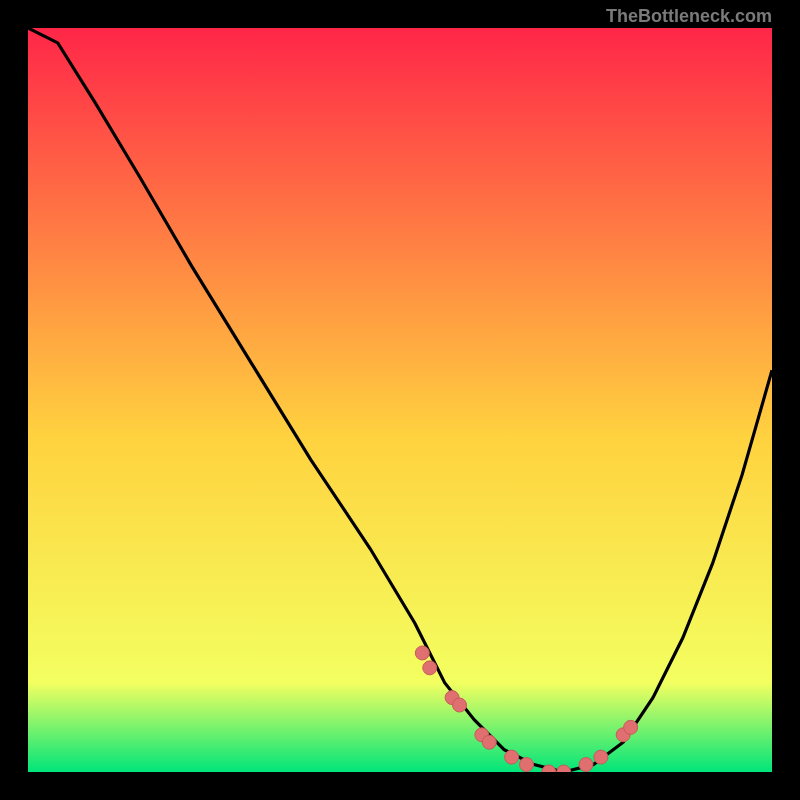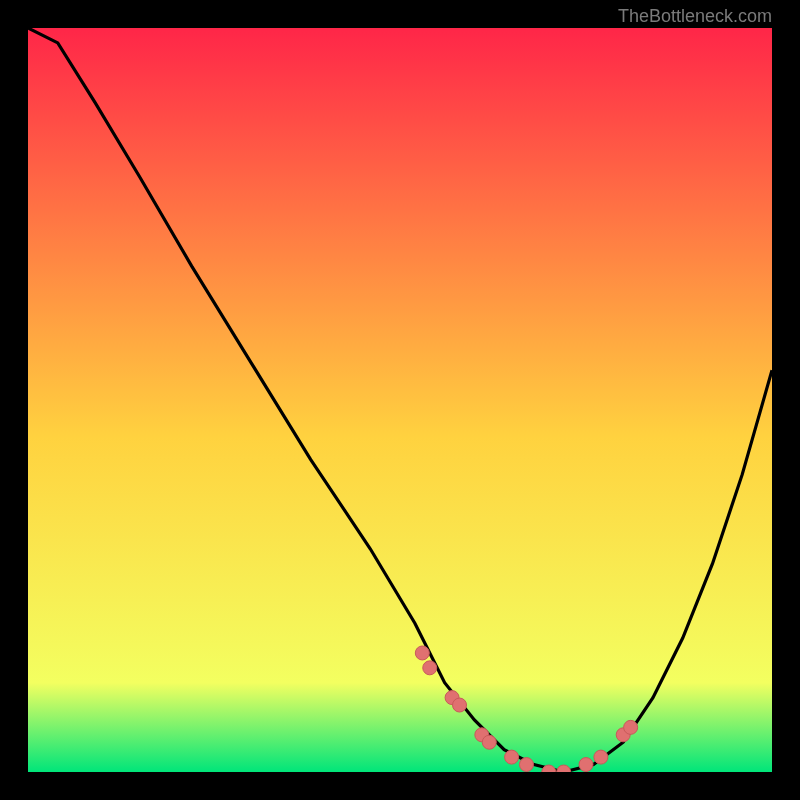--- a/index.html
+++ b/index.html
@@ -1,17 +1,17 @@
 <!DOCTYPE html>
 <html><head>
 <meta charset="utf-8">
 <style>
   body{margin:0;background:#000;width:800px;height:800px;overflow:hidden;position:relative}
   .plot{position:absolute;left:28px;top:28px;width:744px;height:744px}
-  .attribution{position:absolute;right:28px;top:6px;color:#7a7a7a;font-family:Arial,Helvetica,sans-serif;font-size:18px;font-weight:400}
+  .attribution{position:absolute;right:28px;top:6px;color:#7a7a7a;font-family:Arial,Helvetica,sans-serif;font-size:18px;font-weight:700}
 </style>
 </head>
 <body>
 
 <div class="attribution">TheBottleneck.com</div>
 <svg class="plot" viewBox="0 0 744 744">
   <defs>
     <linearGradient id="g" x1="0" y1="0" x2="0" y2="1">
       <stop offset="0" stop-color="#ff2648"></stop>
       <stop offset="0.55" stop-color="#ffd23f"></stop>

